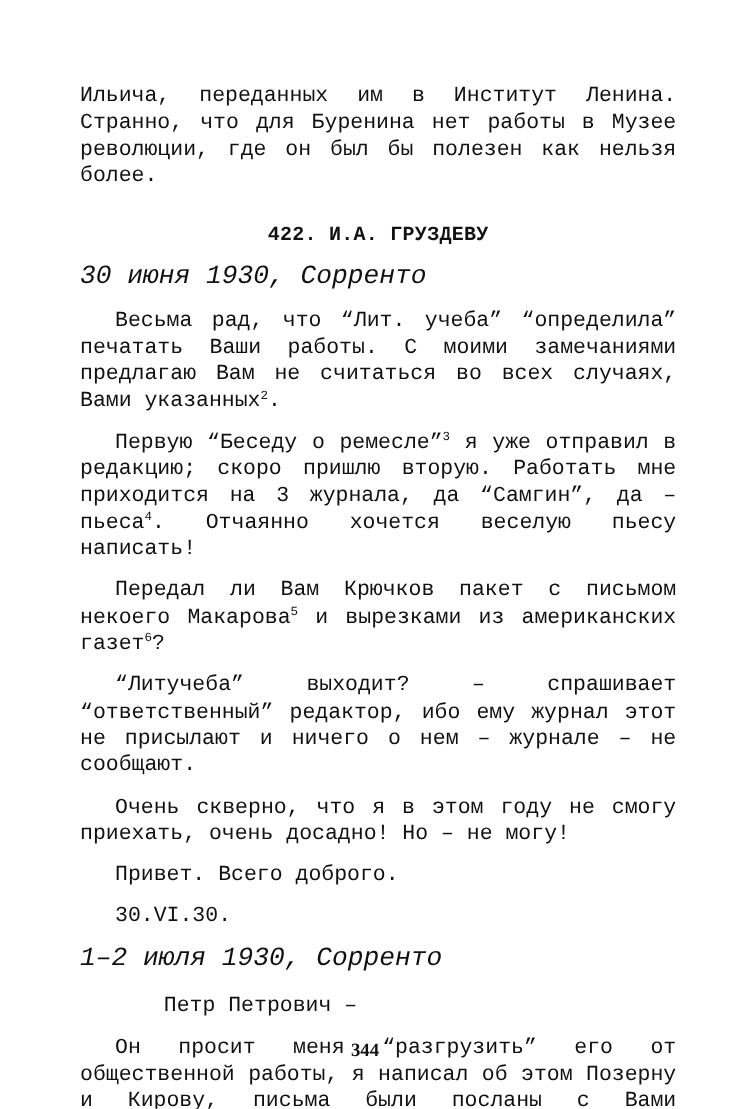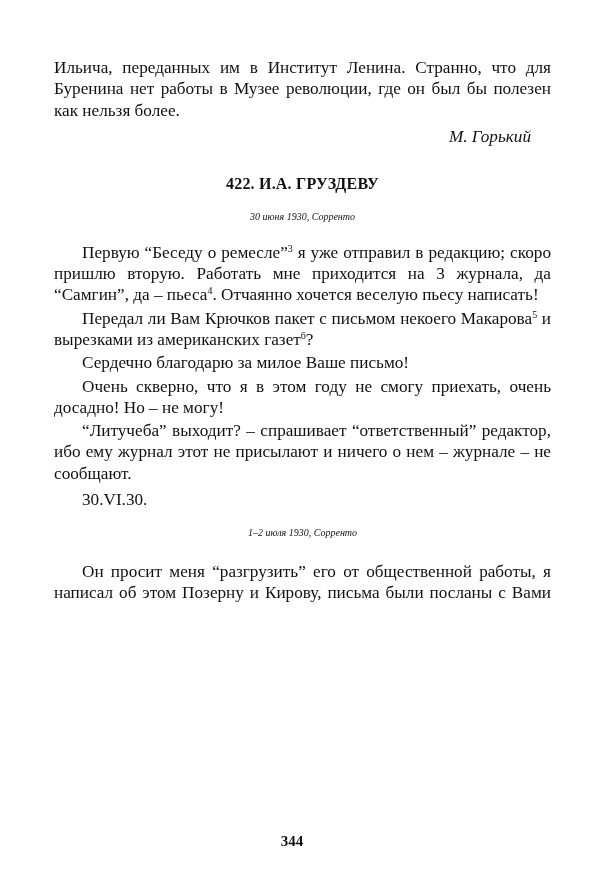--- a/index.html
+++ b/index.html
@@ -1,48 +1,49 @@
 <!DOCTYPE html>
 <html><head>
 <meta charset="utf-8">
 <style>
   html, body { margin: 0; padding: 0; background: #ffffff; }
   body { width: 600px; height: 887px; position: relative; overflow: hidden;
          font-family: "Liberation Serif", "DejaVu Serif", serif; color: #111; }
   .page { position: absolute; left: 52px; top: 55px; width: 501px; }
-  p { margin: 2px; font-size: 17.2px; line-height: 21.3px; text-align: justify; }
+  p { margin: 12px; font-size: 17.2px; line-height: 21.3px; text-align: justify; font-family: Liberation Mono, monospace; }
   p.ind { text-indent: 28px; }
   .last { text-align-last: left; }
   .sig { text-align: right; font-style: italic; padding-right: 20px; margin-top: 5px; }
   .heading { text-align: center; font-weight: bold; font-size: 16px; margin-top: 22px; letter-spacing: 0.2px; }
-  .date { text-align: center; font-style: italic; font-size: 10px; margin-top: 12px; }
+  .date { font-style: italic; font-size: 21px; margin-top: 12px; }
   sup { font-size: 10px; line-height: 0; vertical-align: 6px; }
   .pageno { position: absolute; top: 833px; left: 0; width: 584px; text-align: center;
             font-weight: bold; font-size: 15px; font-family: Liberation Serif, serif; }
 </style>
 </head>
 <body>
 
 <div class="page">
 
   <p class="last">Ильича, переданных им в Институт Ленина. Странно, что для Буренина нет работы в Музее революции, где он был бы полезен как нельзя более.</p>
-  <p class="sig">М. Горький</p>
 
   <p class="heading" style="margin-top:26px">422. И.А. ГРУЗДЕВУ</p>
   <p class="date">30 июня 1930, Сорренто</p>
 
   <div style="margin-top:14px">
+    <p class="ind last"><span>Весьма рад, что “Лит. учеба” “определила” печатать Ваши работы. С моими замечаниями предлагаю Вам не считаться во всех случаях, Вами указанных</span><sup>2</sup><span>.</span></p>
     <p class="ind last"><span>Первую “Беседу о ремесле”</span><sup>3</sup><span> я уже отправил в редакцию; скоро пришлю вторую. Работать мне приходится на 3 журнала, да “Самгин”, да – пьеса</span><sup>4</sup><span>. Отчаянно хочется веселую пьесу написать!</span></p>
     <p class="ind last"><span>Передал ли Вам Крючков пакет с письмом некоего Макарова</span><sup>5</sup><span> и вырезками из американских газет</span><sup>6</sup><span>?</span></p>
-    <p class="ind last">Сердечно благодарю за милое Ваше письмо!</p>
+    <p class="ind last">“Литучеба” выходит? – спрашивает “ответственный” редактор, ибо ему журнал этот не присылают и ничего о нем – журнале – не сообщают.</p>
     <p class="ind last">Очень скверно, что я в этом году не смогу приехать, очень досадно! Но – не могу!</p>
-    <p class="ind last">“Литучеба” выходит? – спрашивает “ответственный” редактор, ибо ему журнал этот не присылают и ничего о нем – журнале – не сообщают.</p>
+    <p class="ind last">Привет. Всего доброго.</p>
   </div>
   <p class="ind" style="margin-top:5px">30.VI.30.</p>
 
   <p class="date">1–2 июля 1930, Сорренто</p>
 
   <div style="margin-top:17px">
+    <p style="padding-left:67px">Петр Петрович –</p>
     <p class="ind" style="text-align-last:justify">Он просит меня “разгрузить” его от общественной работы, я написал об этом Позерну и Кирову, письма были посланы с Вами</p>
   </div>
 </div>
 
 <div class="pageno">344</div>
 
 </body></html>

